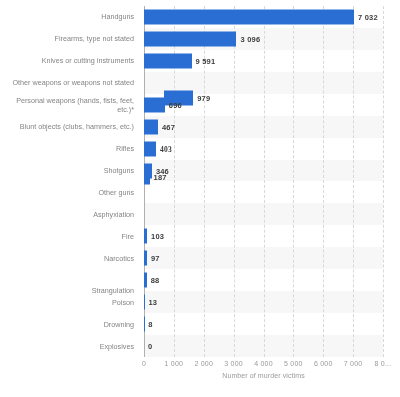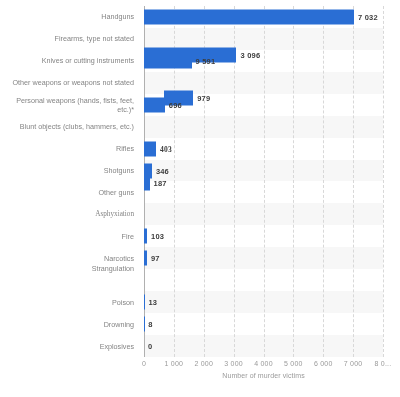--- a/index.html
+++ b/index.html
@@ -202,36 +202,36 @@
       <div class="cat-label" style="top: 131.625px; height: 21.9375px;">
         <div>
           <span>Rifles</span>
         </div>
       </div>
       <div class="cat-label" style="top: 175.5px; height: 21.9375px;">
         <div>
           <span>Other guns</span>
         </div>
       </div>
-      <div class="cat-label" style="top: 197.438px; height: 21.9375px; font-family: Liberation Serif, serif;">
+      <div class="cat-label" style="top: 197.438px; height: 21.9375px;">
         <div>
           <span>Asphyxiation</span>
         </div>
       </div>
       <div class="cat-label" style="top: 219.375px; height: 21.9375px;">
         <div>
           <span>Fire</span>
         </div>
       </div>
       <div class="cat-label" style="top: 241.312px; height: 21.9375px;">
         <div>
           <span>Narcotics</span>
         </div>
       </div>
-      <div class="cat-label" style="top: 252px; height: 21.9375px;">
+      <div class="cat-label" style="top: 274px; height: 21.9375px;">
         <div>
           <span>Strangulation</span>
         </div>
       </div>
       <div class="cat-label" style="top: 285.188px; height: 21.9375px;">
         <div>
           <span>Poison</span>
         </div>
       </div>
       <div class="cat-label" style="top: 307.125px; height: 21.9375px;">
@@ -274,55 +274,63 @@
         <div class="gridline" style="left: 149.375px;"></div>
         <div class="gridline" style="left: 179.25px;"></div>
         <div class="gridline" style="left: 209.125px;"></div>
         <div class="gridline" style="left: 239px;"></div>
       </div>
     <div class="bars">
         <div class="bar-row" style="top: 0px; height: 21.9375px;">
           <div class="bar" style="width: 210.081px; background: rgb(42, 110, 212);"></div>
           <div class="bar-value" style="left: 214.081px;">7 032</div>
         </div>
-        <div class="bar-row" style="top: 21.9375px; height: 21.9375px; margin-top: 16px;">
+        <div class="bar-row" style="top: 21.9375px; height: 21.9375px;">
           <div class="bar" style="width: 92.493px; background: rgb(42, 110, 212);"></div>
           <div class="bar-value" style="left: 96.493px;">3 096</div>
         </div>
         <div class="bar-row" style="top: 43.875px; height: 21.9375px;">
           <div class="bar" style="width: 47.5311px; background: rgb(42, 110, 212);"></div>
           <div class="bar-value" style="left: 51.5311px;">9 591</div>
         </div>
         <div class="bar-row" style="top: 81px; height: 21.9375px; margin-left: 20px;">
           <div class="bar" style="width: 29.2476px; background: rgb(42, 110, 212);"></div>
           <div class="bar-value" style="left: 33.2476px;">979</div>
         </div>
         <div class="bar-row" style="top: 87.75px; height: 21.9375px;">
           <div class="bar" style="width: 20.793px; background: rgb(42, 110, 212);"></div>
           <div class="bar-value" style="left: 24.793px;">696</div>
         </div>
+        <div class="bar-row" style="top: 109.688px; height: 21.9375px;">
+          <div class="bar" style="width: 13.9516px; background: rgb(42, 110, 212);"></div>
+          <div class="bar-value" style="left: 17.9516px;">467</div>
+        </div>
         <div class="bar-row" style="top: 131.625px; height: 21.9375px; font-family: Liberation Serif, serif;">
           <div class="bar" style="width: 12.0396px; background: rgb(42, 110, 212);"></div>
           <div class="bar-value" style="left: 16.0396px;">403</div>
         </div>
         <div class="bar-row" style="top: 153.562px; height: 21.9375px;">
           <div class="bar" style="width: 7.887px; background: rgb(42, 110, 212);"></div>
           <div class="bar-value" style="left: 11.887px;">346</div>
         </div>
-        <div class="bar-row" style="top: 166px; height: 21.9375px;">
+        <div class="bar-row" style="top: 160px; height: 21.9375px;">
           <div class="bar" style="width: 5.58662px; background: rgb(42, 110, 212);"></div>
           <div class="bar-value" style="left: 9.58662px;">187</div>
         </div>
         <div class="bar-row" style="top: 219.375px; height: 21.9375px;">
           <div class="bar" style="width: 3.07712px; background: rgb(42, 110, 212);"></div>
           <div class="bar-value" style="left: 7.07712px;">103</div>
         </div>
         <div class="bar-row" style="top: 241.312px; height: 21.9375px;">
           <div class="bar" style="width: 2.89787px; background: rgb(42, 110, 212);"></div>
           <div class="bar-value" style="left: 6.89787px;">97</div>
+        </div>
+        <div class="bar-row" style="top: 263.25px; height: 21.9375px;">
+          <div class="bar" style="width: 2.629px; background: rgb(42, 110, 212);"></div>
+          <div class="bar-value" style="left: 6.629px;">88</div>
         </div>
         <div class="bar-row" style="top: 285.188px; height: 21.9375px;">
           <div class="bar" style="width: 1.2px; background: rgb(42, 110, 212);"></div>
           <div class="bar-value" style="left: 4.38837px;">13</div>
         </div>
         <div class="bar-row" style="top: 307.125px; height: 21.9375px;">
           <div class="bar" style="width: 1.2px; background: rgb(42, 110, 212);"></div>
           <div class="bar-value" style="left: 4.239px;">8</div>
         </div>
         <div class="bar-row" style="top: 329.062px; height: 21.9375px;">

